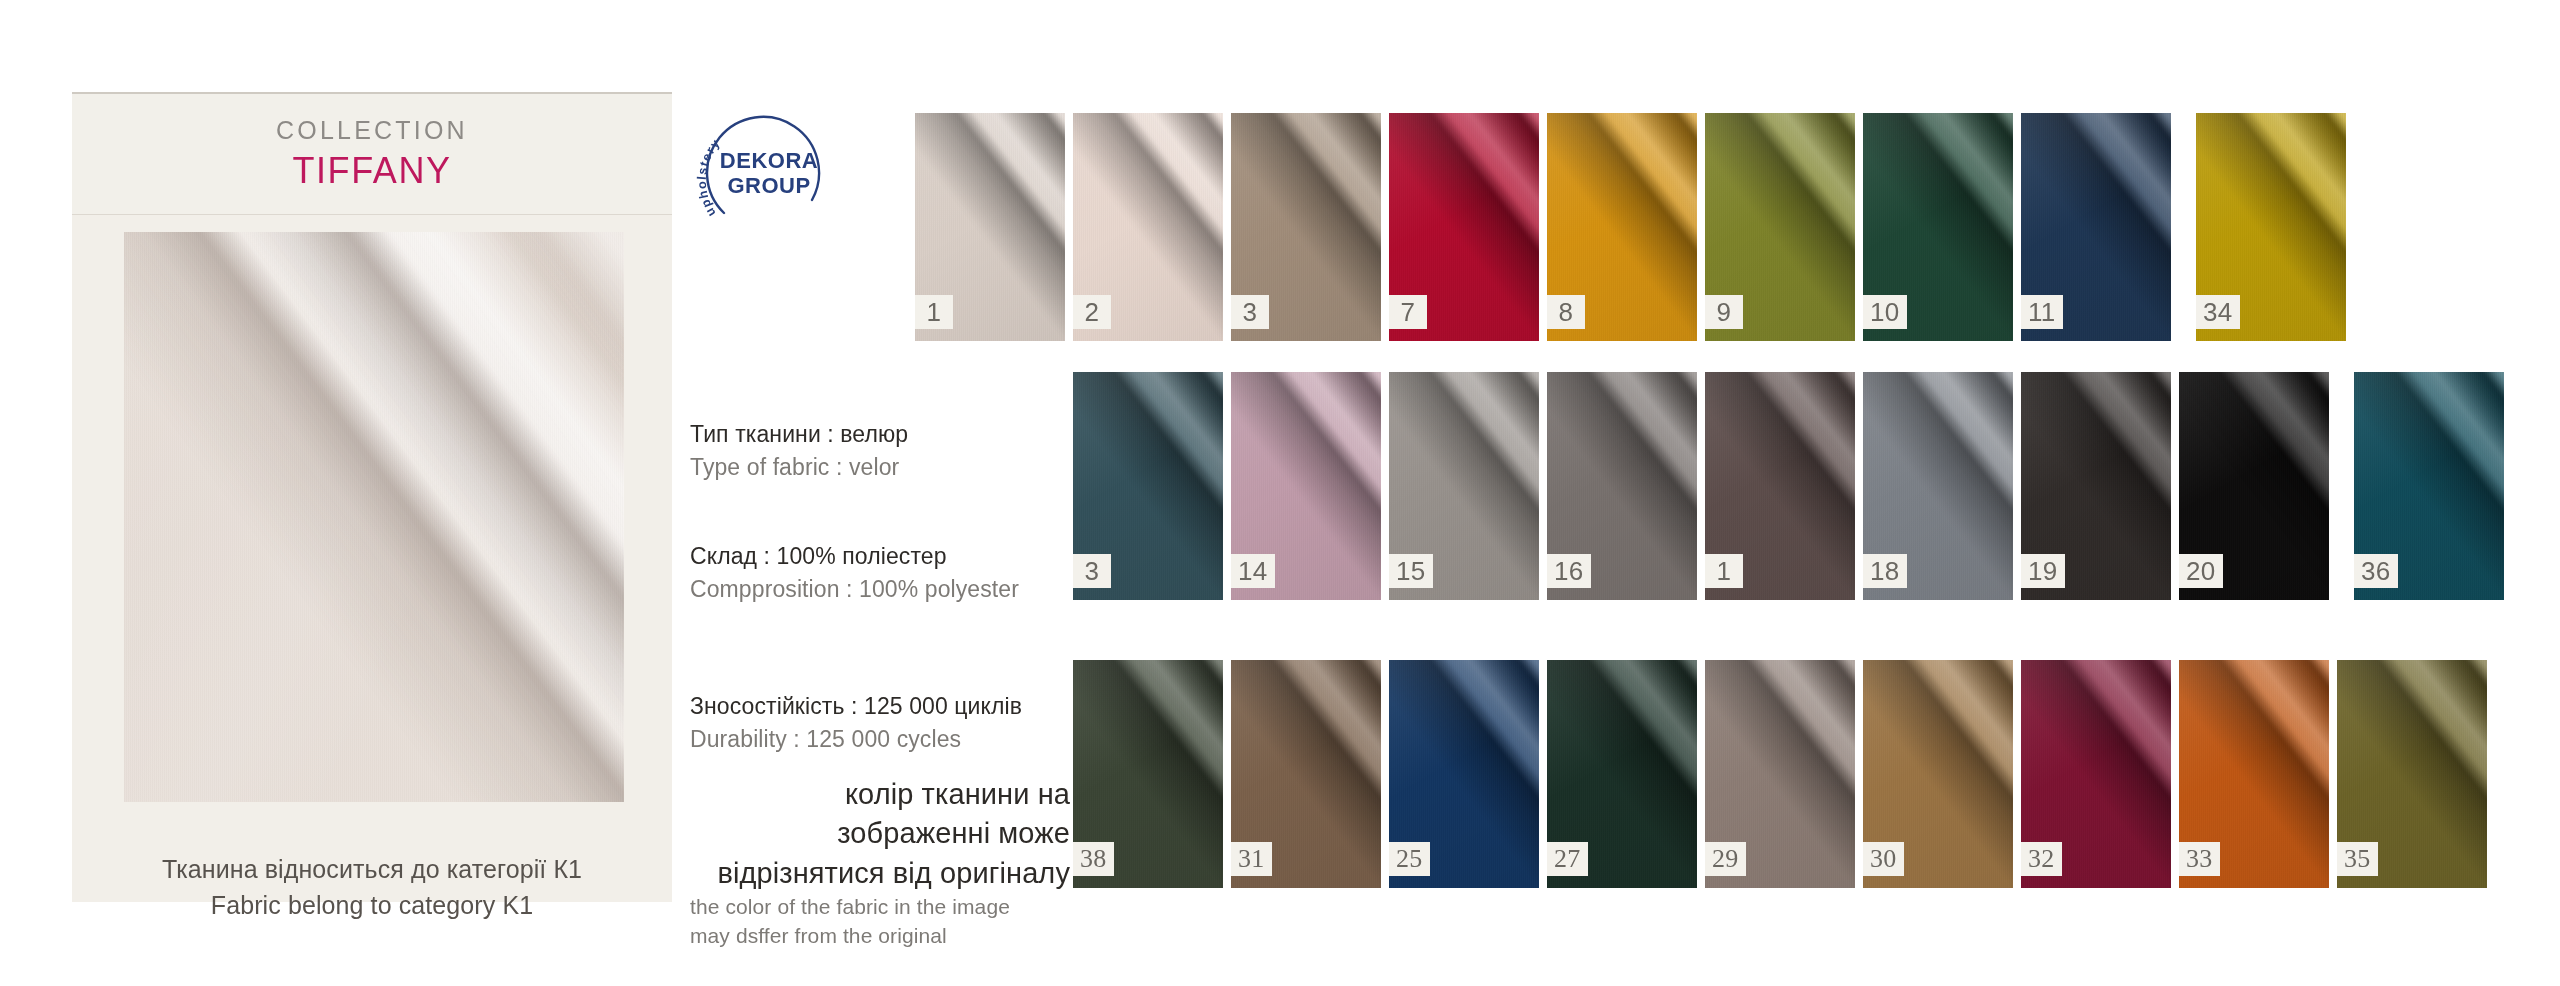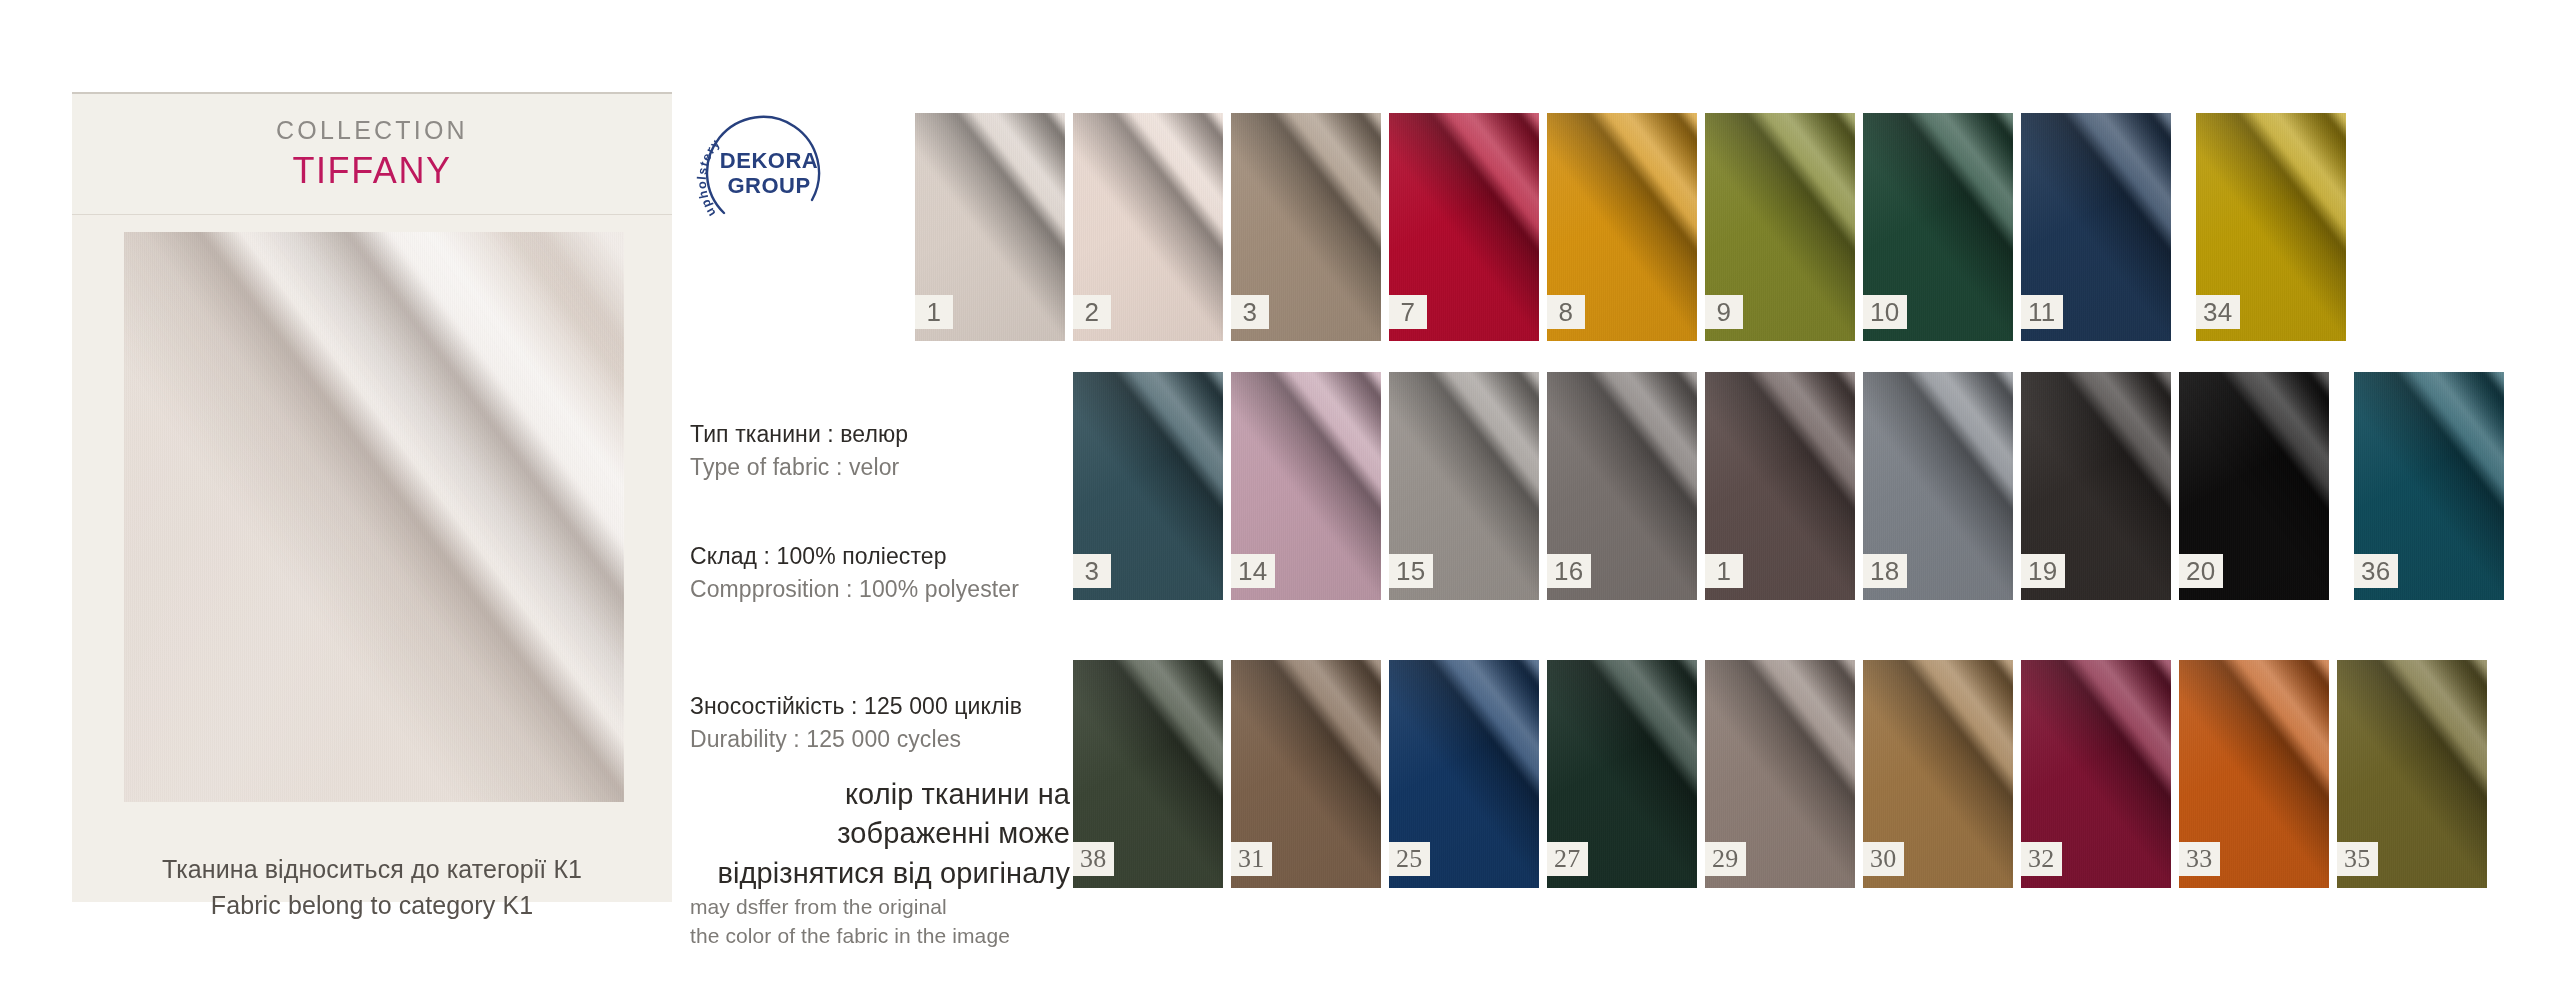--- a/index.html
+++ b/index.html
@@ -334,22 +334,22 @@
   </div>
 
   <div class="spec-block" id="spec-durability">
     <div class="spec-ua">Зносостійкість : 125 000 циклів</div>
     <div class="spec-en">Durability : 125 000 cycles</div>
   </div>
 
   <div class="spec-block" id="spec-disclaimer">
     <div class="spec-ua">колір тканини на зображенні може</div>
     <div class="spec-ua">відрізнятися від оригіналу</div>
+    <div class="spec-en">the color of the fabric in the image</div>
     <div class="spec-en">may dsffer from the original</div>
-    <div class="spec-en">the color of the fabric in the image</div>
   </div>
 
   <div class="swatch-row" id="row-1">
       <div class="swatch">
         <div class="sw-base" style="background: rgb(217, 206, 198);"></div>
         <div class="sw-fold sw-a"></div>
         <div class="sw-fold sw-b"></div>
         <div class="sw-fold sw-c"></div>
         <div class="sw-sheen"></div>
         <div class="sw-grain"></div>

